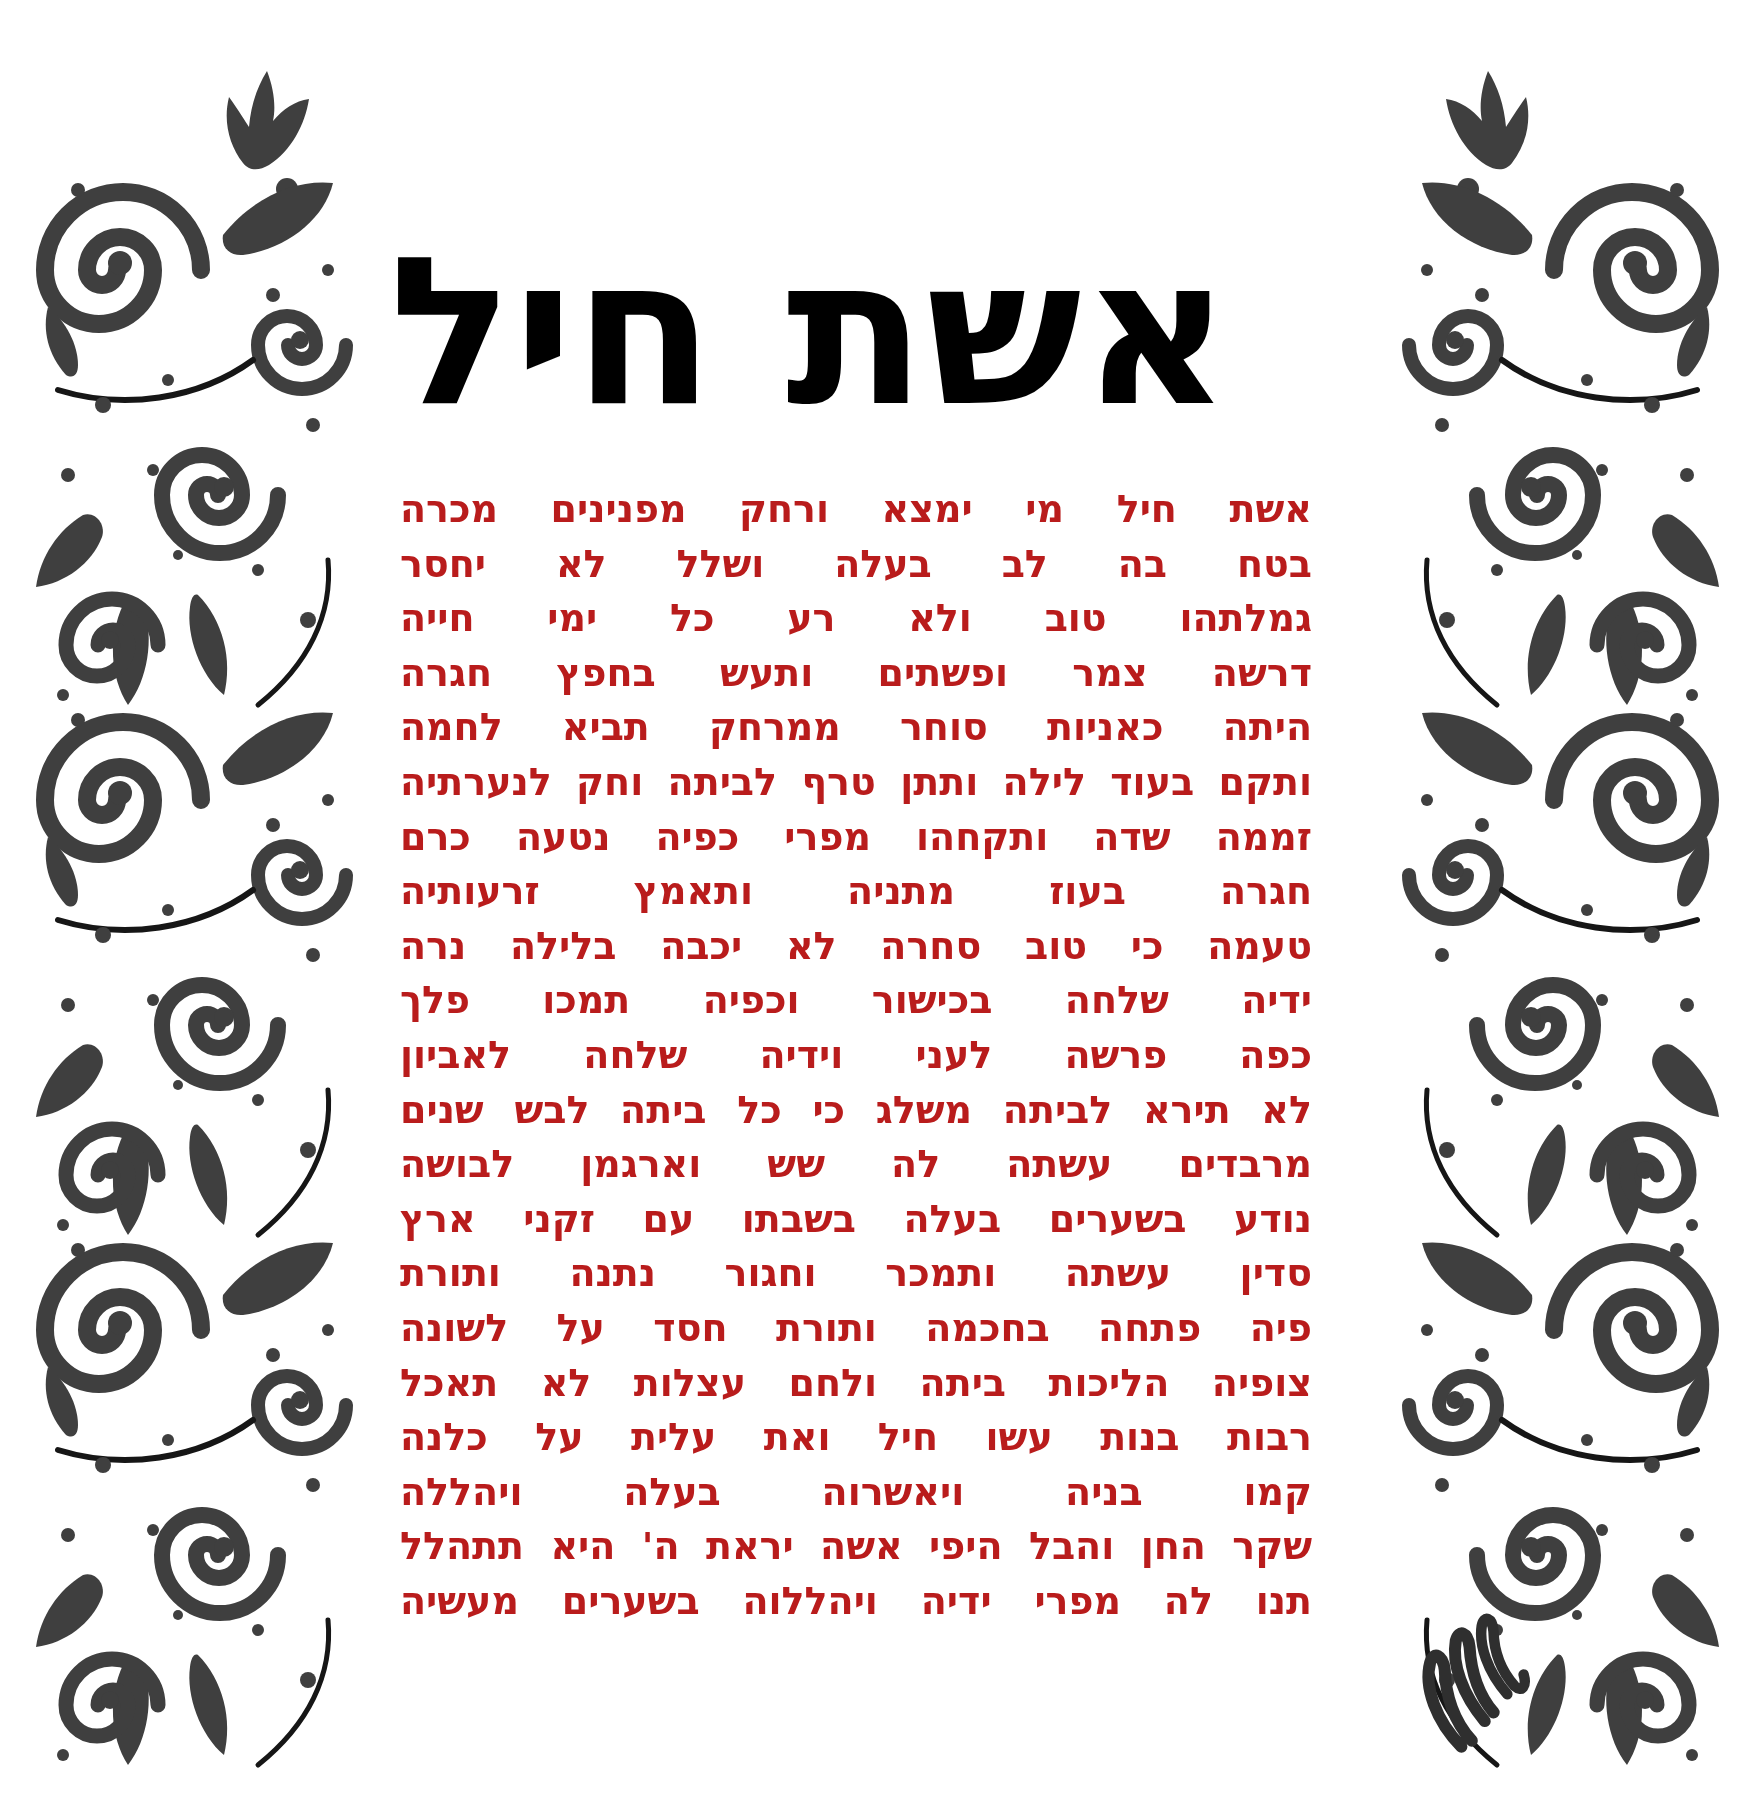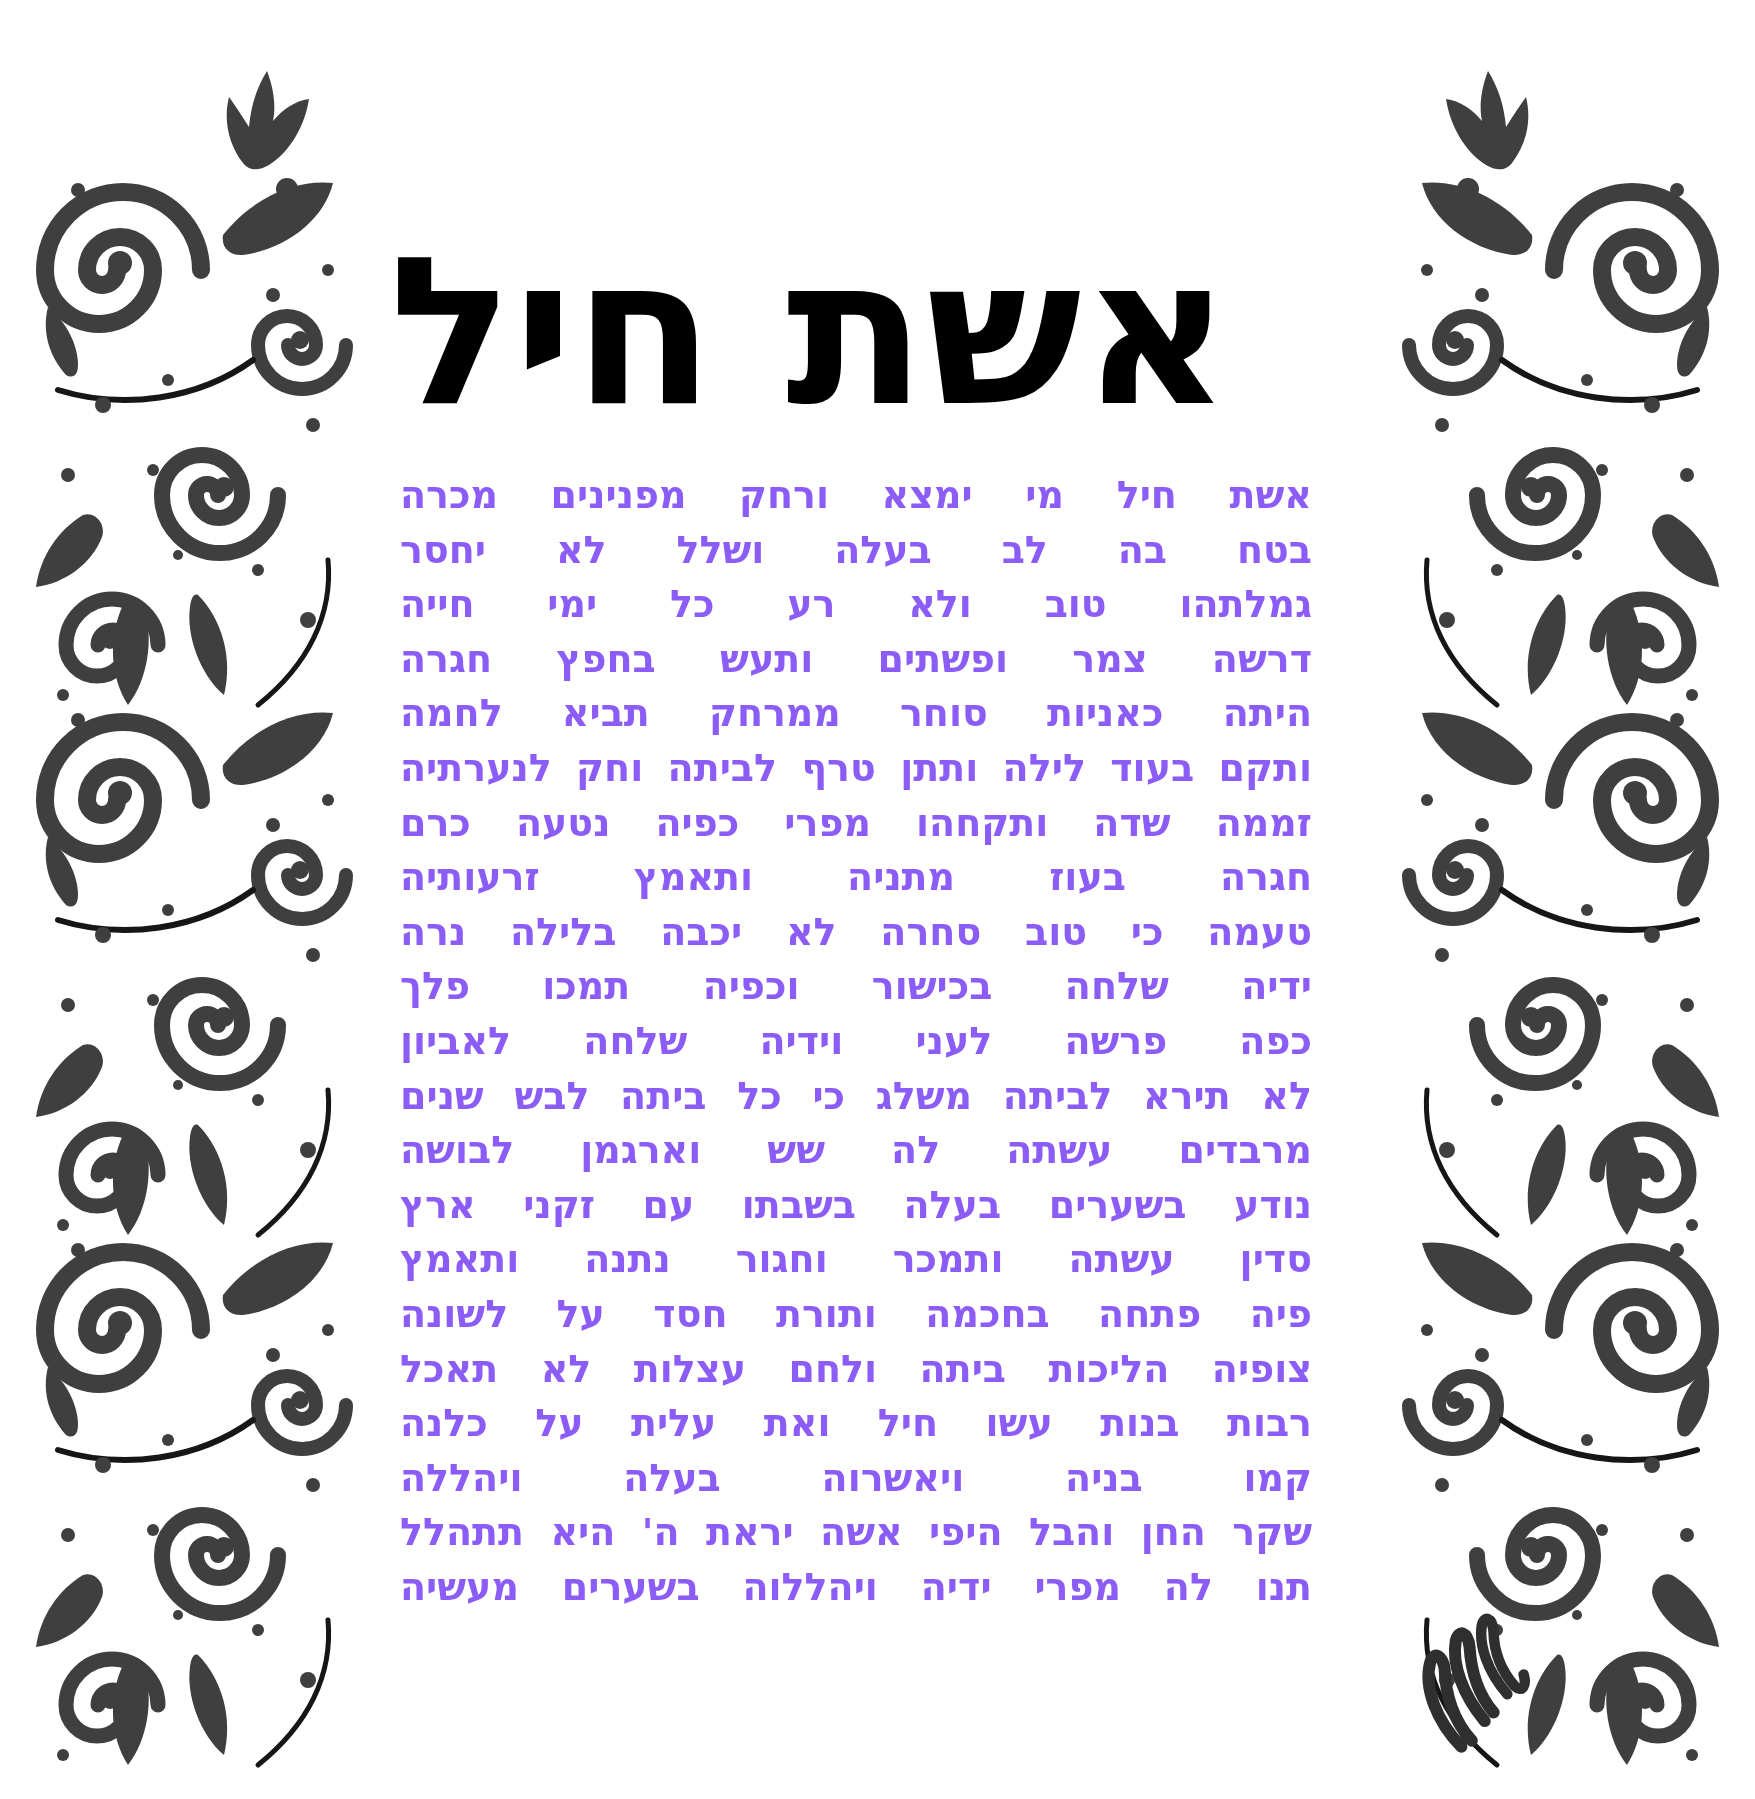--- a/index.html
+++ b/index.html
@@ -21,23 +21,23 @@
   .title{
     position:absolute;top:225px;left:350px;width:920px;
     margin:0;
     direction:rtl;
     text-align:center;
     font-size:205px;line-height:1.05;
     font-weight:bold;color:#000;
   }
   
   .text-block{
-    position:absolute;top:468px;left:400px;width:912px;
+    position:absolute;top:482px;left:400px;width:912px;
     direction:rtl;
-    color:#8b5cf6;
+    color:#b91c1c;
   }
   .verse{
     font-size:38px;font-weight:bold;
     line-height:54.6px;
     text-align:justify;
     text-align-last:justify;
     -moz-text-align-last:justify;
     text-justify:inter-word;
   }
   
@@ -111,21 +111,21 @@
     <div class="verse">היתה כאניות סוחר ממרחק תביא לחמה</div>
     <div class="verse">ותקם בעוד לילה ותתן טרף לביתה וחק לנערתיה</div>
     <div class="verse">זממה שדה ותקחהו מפרי כפיה נטעה כרם</div>
     <div class="verse">חגרה בעוז מתניה ותאמץ זרעותיה</div>
     <div class="verse">טעמה כי טוב סחרה לא יכבה בלילה נרה</div>
     <div class="verse">ידיה שלחה בכישור וכפיה תמכו פלך</div>
     <div class="verse">כפה פרשה לעני וידיה שלחה לאביון</div>
     <div class="verse">לא תירא לביתה משלג כי כל ביתה לבש שנים</div>
     <div class="verse">מרבדים עשתה לה שש וארגמן לבושה</div>
     <div class="verse">נודע בשערים בעלה בשבתו עם זקני ארץ</div>
-    <div class="verse">סדין עשתה ותמכר וחגור נתנה ותאמץ</div>
+    <div class="verse">סדין עשתה ותמכר וחגור נתנה ותורת</div>
     <div class="verse">פיה פתחה בחכמה ותורת חסד על לשונה</div>
     <div class="verse">צופיה הליכות ביתה ולחם עצלות לא תאכל</div>
     <div class="verse">רבות בנות עשו חיל ואת עלית על כלנה</div>
     <div class="verse">קמו בניה ויאשרוה בעלה ויהללה</div>
     <div class="verse">שקר החן והבל היפי אשה יראת ה' היא תתהלל</div>
     <div class="verse">תנו לה מפרי ידיה ויהללוה בשערים מעשיה</div>
   </div>
 
   <svg class="signature" viewBox="0 0 100 113" aria-hidden="true">
     <g stroke="#2f2f2f" fill="none" stroke-linecap="round" transform="rotate(-30 50 55)">

